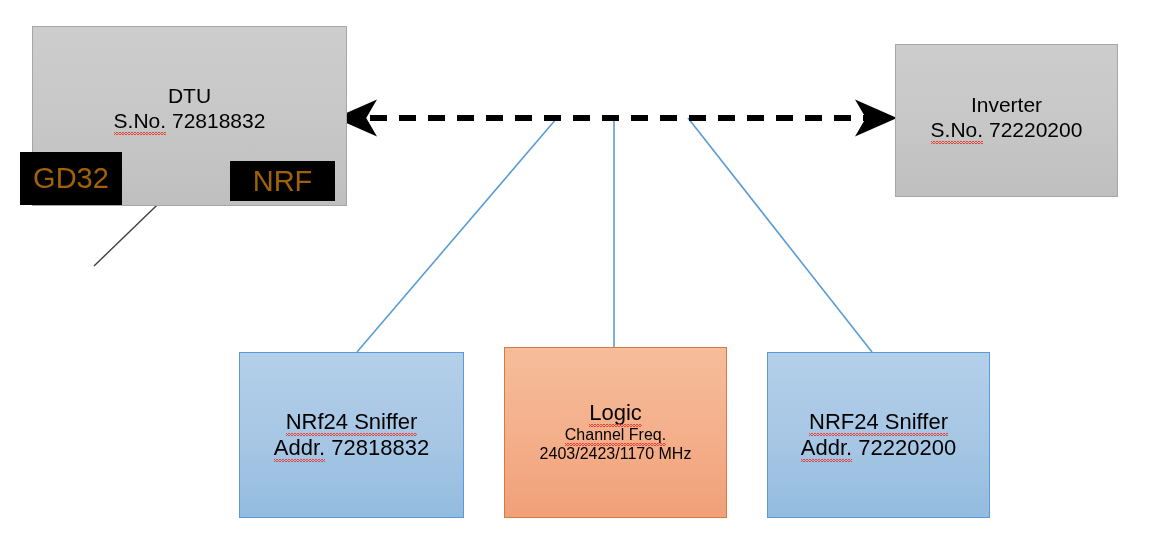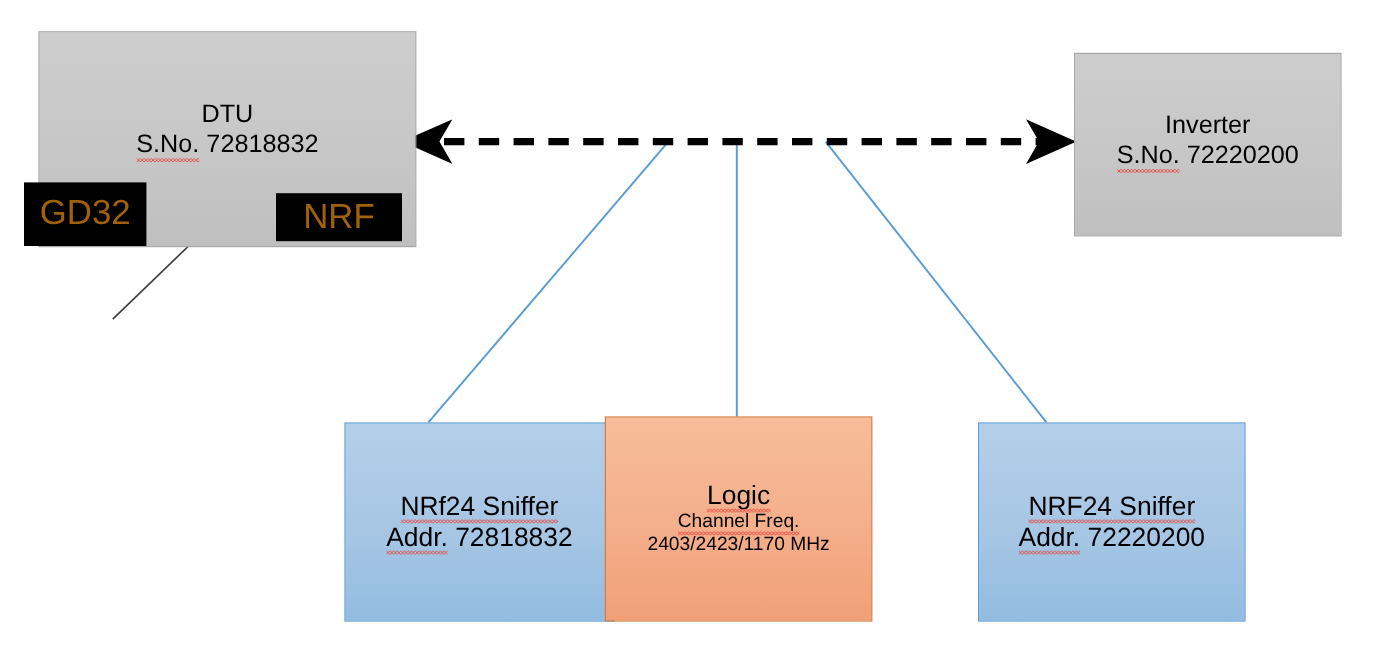--- a/index.html
+++ b/index.html
@@ -69,21 +69,20 @@
     background: linear-gradient(180deg, #b5d49a 0%, #a9cf8e 55%, #9ec884 100%);
     border: 1px solid #7fa35f;
     font-size: 22px;
   }
 
   
   .sniffer-box {
     top: 352px; height: 166px;
     background: linear-gradient(180deg, #b4cfe9 0%, #a6c6e4 55%, #93bce0 100%);
     border: 1px solid #5b9bd5;
-    margin-left: 48px;
   }
   #sniffer-left  { left: 239px; width: 225px; }
   #sniffer-right { left: 767px; width: 223px; }
   .sniffer-line { font-size: 22px; }
 
   #hackrf-box {
     left: 504px; top: 347px; width: 223px; height: 171px;
     background: linear-gradient(180deg, #f6bd9b 0%, #f4ae8a 55%, #f1a078 100%);
     border: 1px solid #d87a3f;
     justify-content: flex-start;

